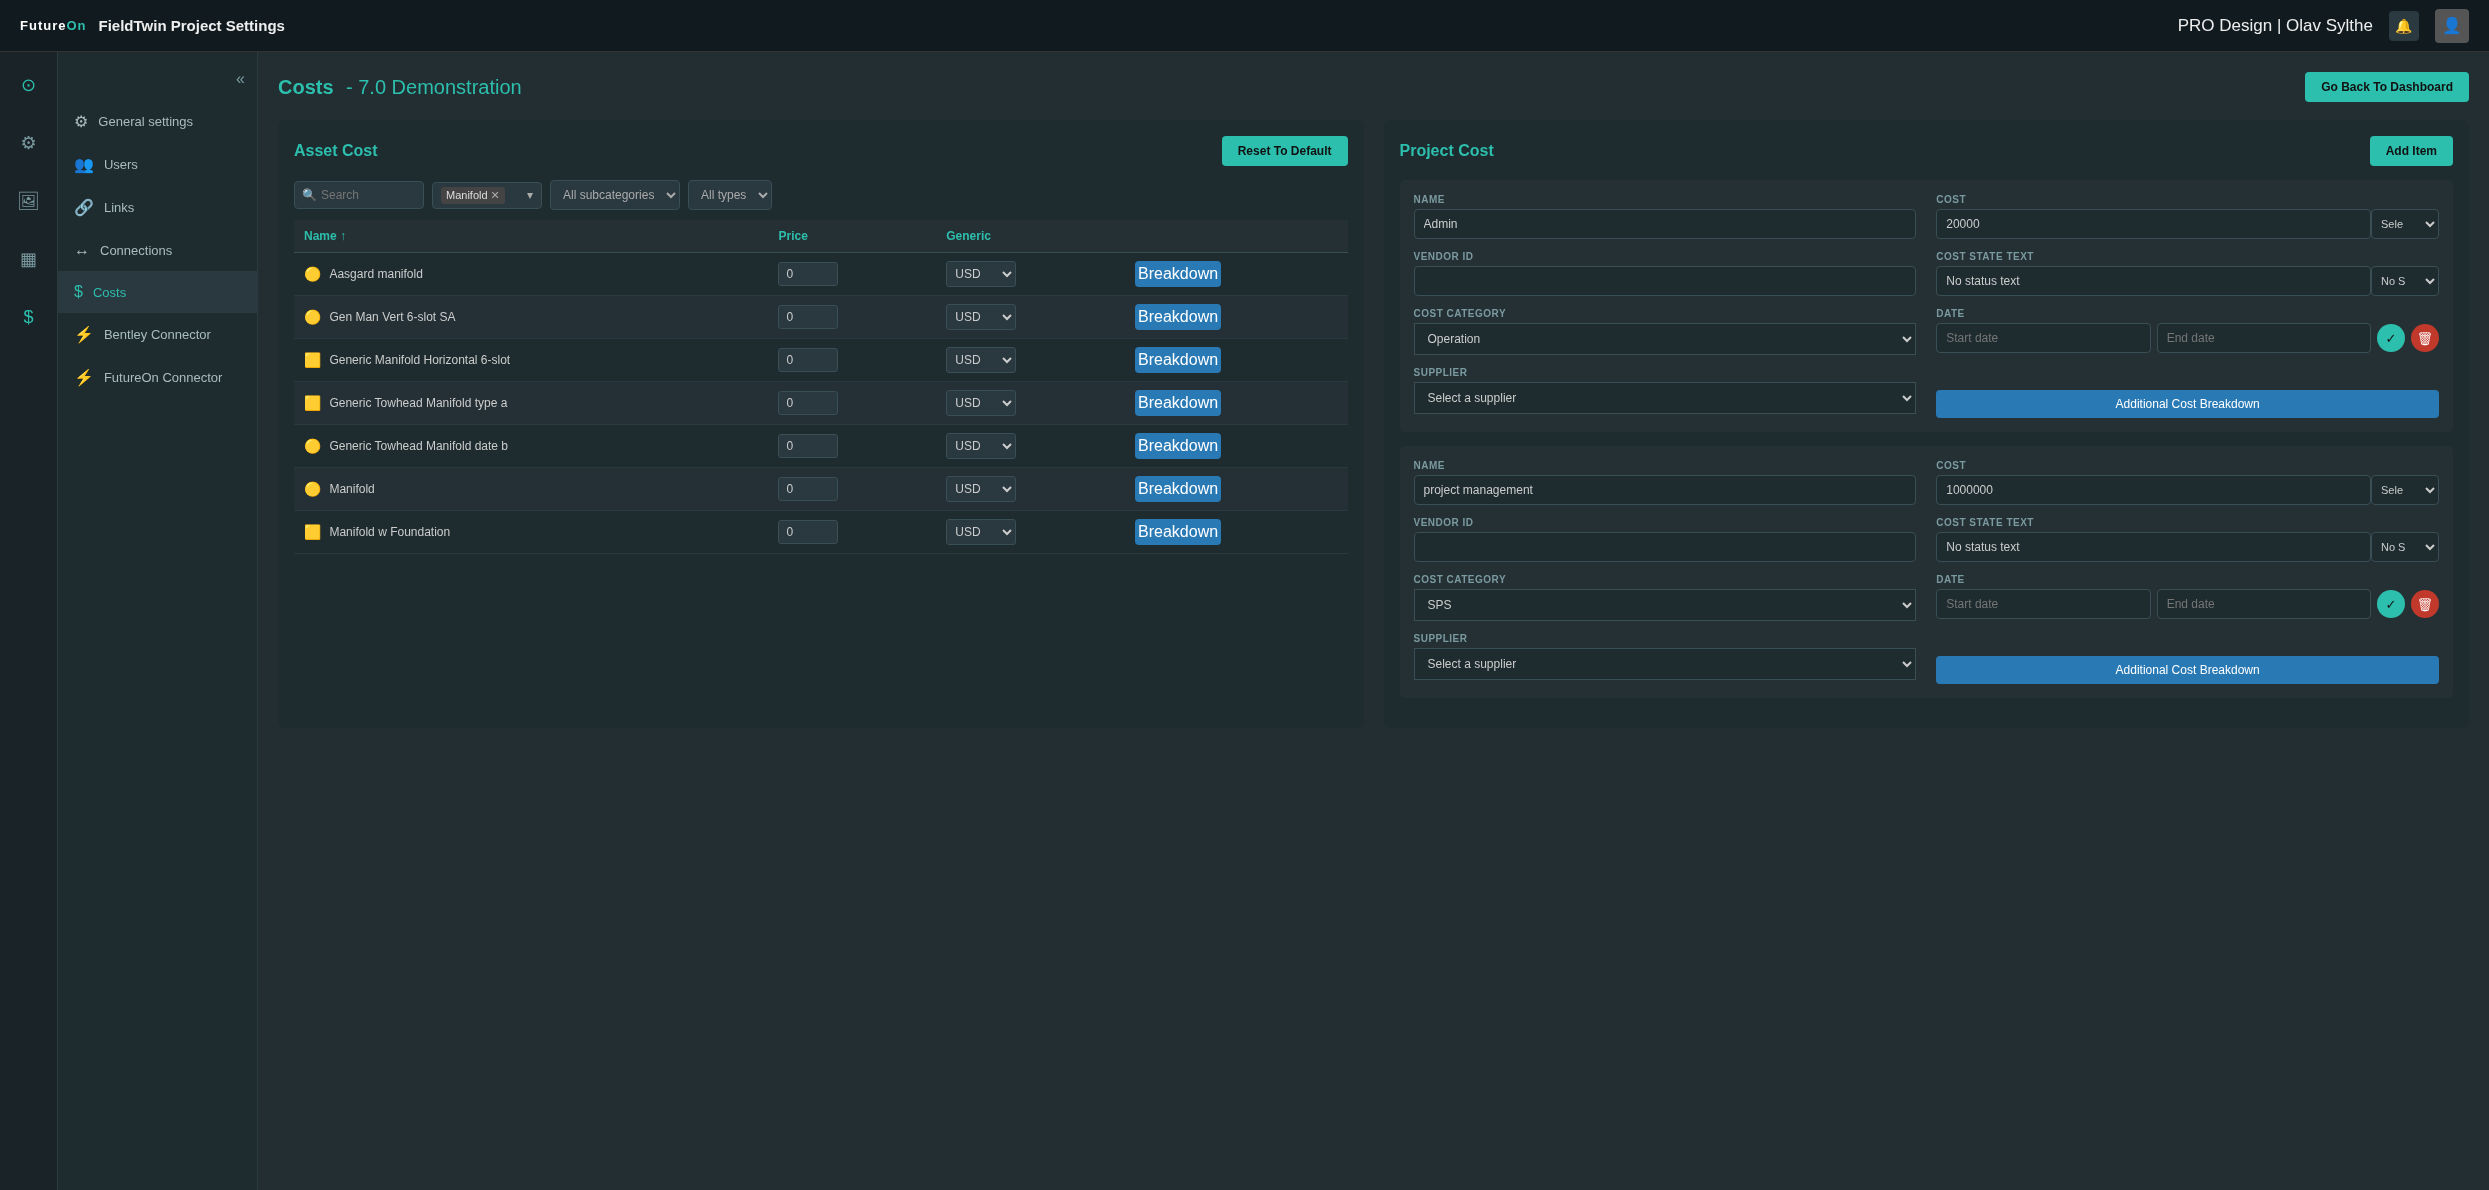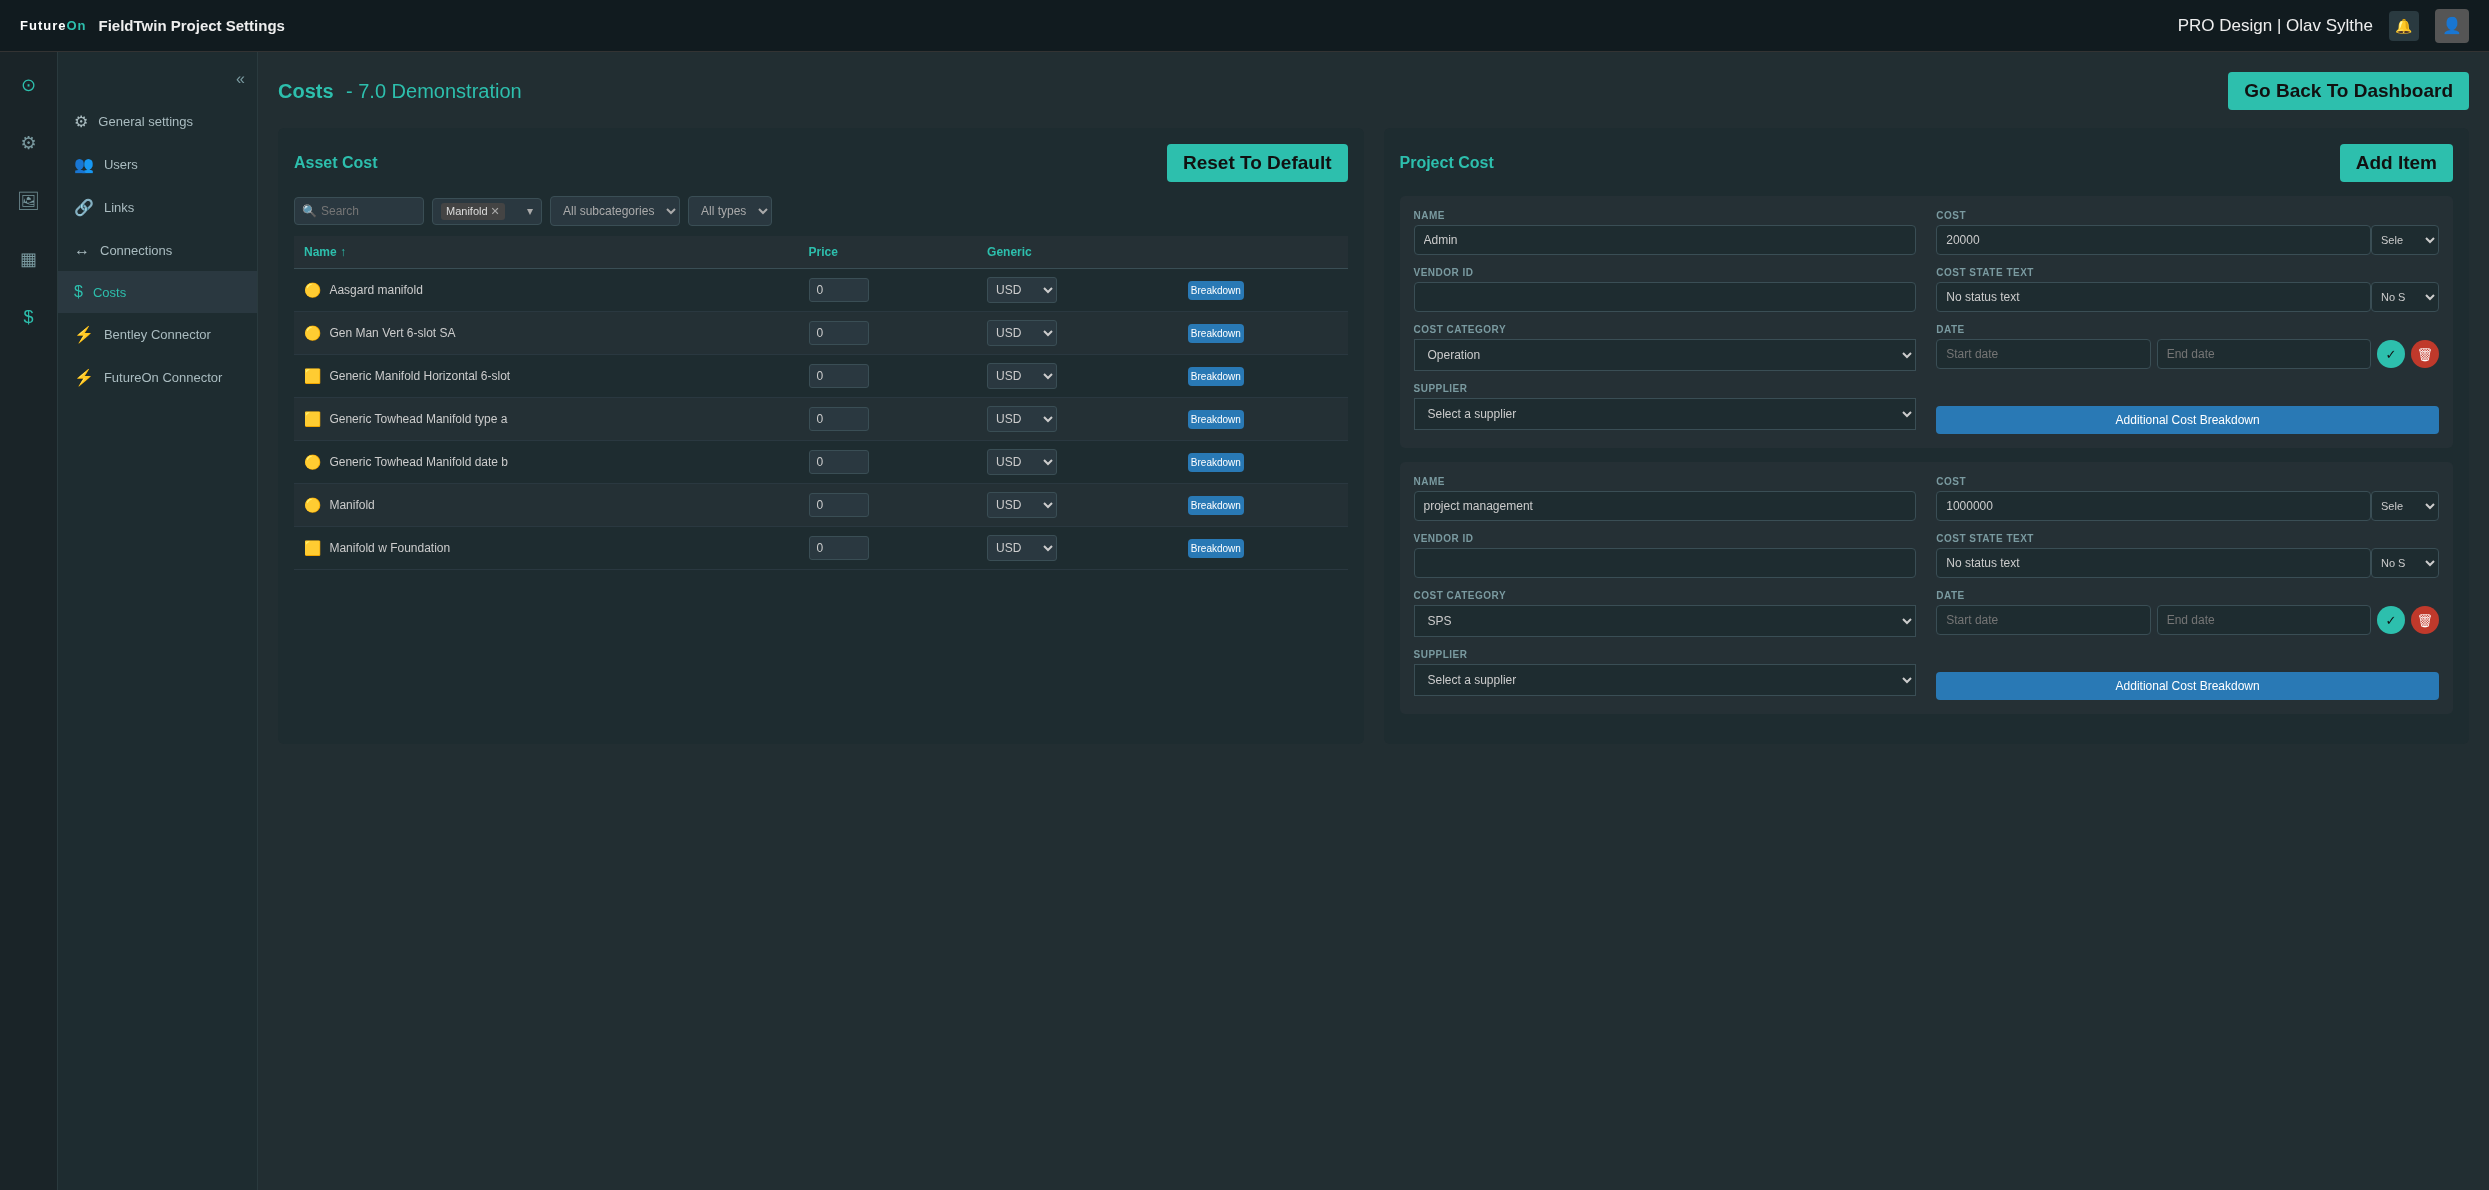--- a/index.html
+++ b/index.html
@@ -76,21 +76,21 @@
       align-items: center;
       justify-content: space-between;
       margin-bottom: 18px;
     }
     .btn-primary {
       background: #2dbfad;
       color: #111;
       border: none;
       padding: 8px 16px;
       border-radius: 4px;
-      font-size: 19px;
+      font-size: 12px;
       font-weight: 600;
       cursor: pointer;
     }
 
     
     .content-grid { display: grid; grid-template-columns: 1fr 1fr; gap: 20px; }
 
     
     .panel { background: #1e2c30; border-radius: 6px; padding: 16px; }
     .panel-header {
@@ -177,21 +177,21 @@
       border-radius: 3px;
       font-size: 12px;
       width: 70px;
     }
     .btn-breakdown {
       background: #2979b5;
       color: #fff;
       border: none;
       padding: 4px 3px;
       border-radius: 4px;
-      font-size: 10px;
+      font-size: 16px;
       cursor: pointer;
     }
 
     
     .cost-item {
       background: #253035;
       border-radius: 5px;
       padding: 14px;
       margin-bottom: 14px;
     }

